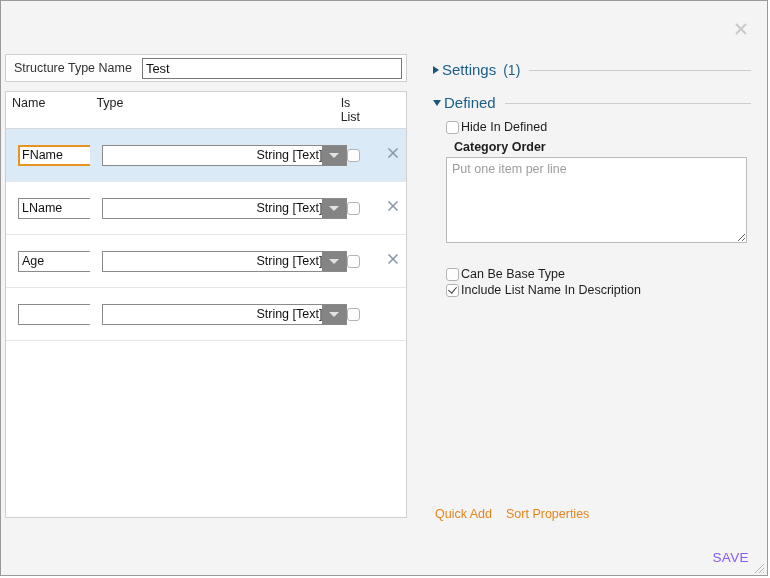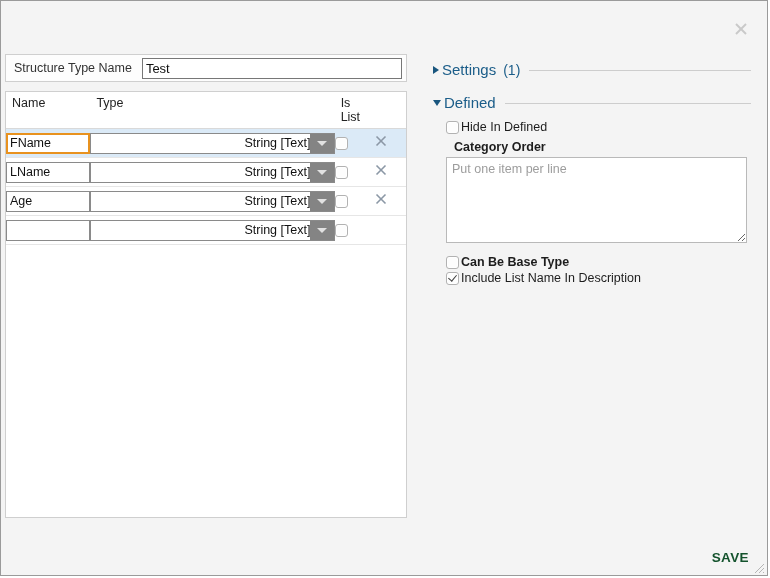--- a/index.html
+++ b/index.html
@@ -106,21 +106,21 @@
     line-height: 13.5px;
     height: 31px;
     box-sizing: border-box;
   }
   .th-name { width: 84px; }
   .th-type { width: 243px; }
   .th-islist { width: 38px; text-align: left; padding-left: 4px; }
   .th-del  { width: 33px; }
 
   .tbl td {
-    padding: 0;
+    padding: 12px;
     border-bottom: 1px solid #e6e6e6;
     height: 28px;
     vertical-align: middle;
     background: #fff;
   }
   tr.row-active td { background: #dbeaf7; }
 
   .cell-pad { padding-left: 6px; padding-right: 4px; }
 
   .name-input {
@@ -279,43 +279,43 @@
     background: #fff;
     box-sizing: border-box;
     font-family: "Liberation Sans", sans-serif;
     font-size: 12.5px;
     color: #111;
     padding: 4px 5px;
     resize: both;
     outline: none;
   }
   .ta::placeholder { color: #9d9d9d; }
-  .after-ta { margin-top: 8px; font-weight: bold; }
+  .after-ta { margin-top: 20px; }
 
   
   .links {
     position: absolute;
     left: 434px;
     top: 506px;
     display: flex;
     gap: 14px;
   }
   .links a {
     font-size: 12.5px;
     color: #e8841c;
     text-decoration: none;
     cursor: pointer;
   }
   .save-btn {
     position: absolute;
     right: 18px;
     bottom: 10px;
     font-size: 13.5px;
-    font-weight: bold;
-    color: #14532d;
+    font-weight: normal;
+    color: #8b5cf6;
     letter-spacing: .4px;
     cursor: pointer;
     margin-left: 16px;
   }
   .grip {
     position: absolute;
     right: 2px;
     bottom: 2px;
     width: 13px;
     height: 13px;
@@ -463,20 +463,24 @@
       </div>
 
       <div class="cb-row">
         <span class="cb checked"></span>
         <span class="lbl">Include List Name In Description</span>
       </div>
 
     </div>
   </div>
 
+  <div class="links">
+    <a>Quick Add</a>
+    <a>Sort Properties</a>
+  </div>
 
   <div class="save-btn">SAVE</div>
 
   <div class="grip">
     <svg width="13" height="13" viewBox="0 0 13 13" aria-hidden="true">
       <line x1="12" y1="3" x2="3" y2="12" stroke="#b5b5b5" stroke-width="1"></line>
       <line x1="12" y1="7" x2="7" y2="12" stroke="#b5b5b5" stroke-width="1"></line>
       <line x1="12" y1="11" x2="11" y2="12" stroke="#b5b5b5" stroke-width="1"></line>
     </svg>
   </div>

